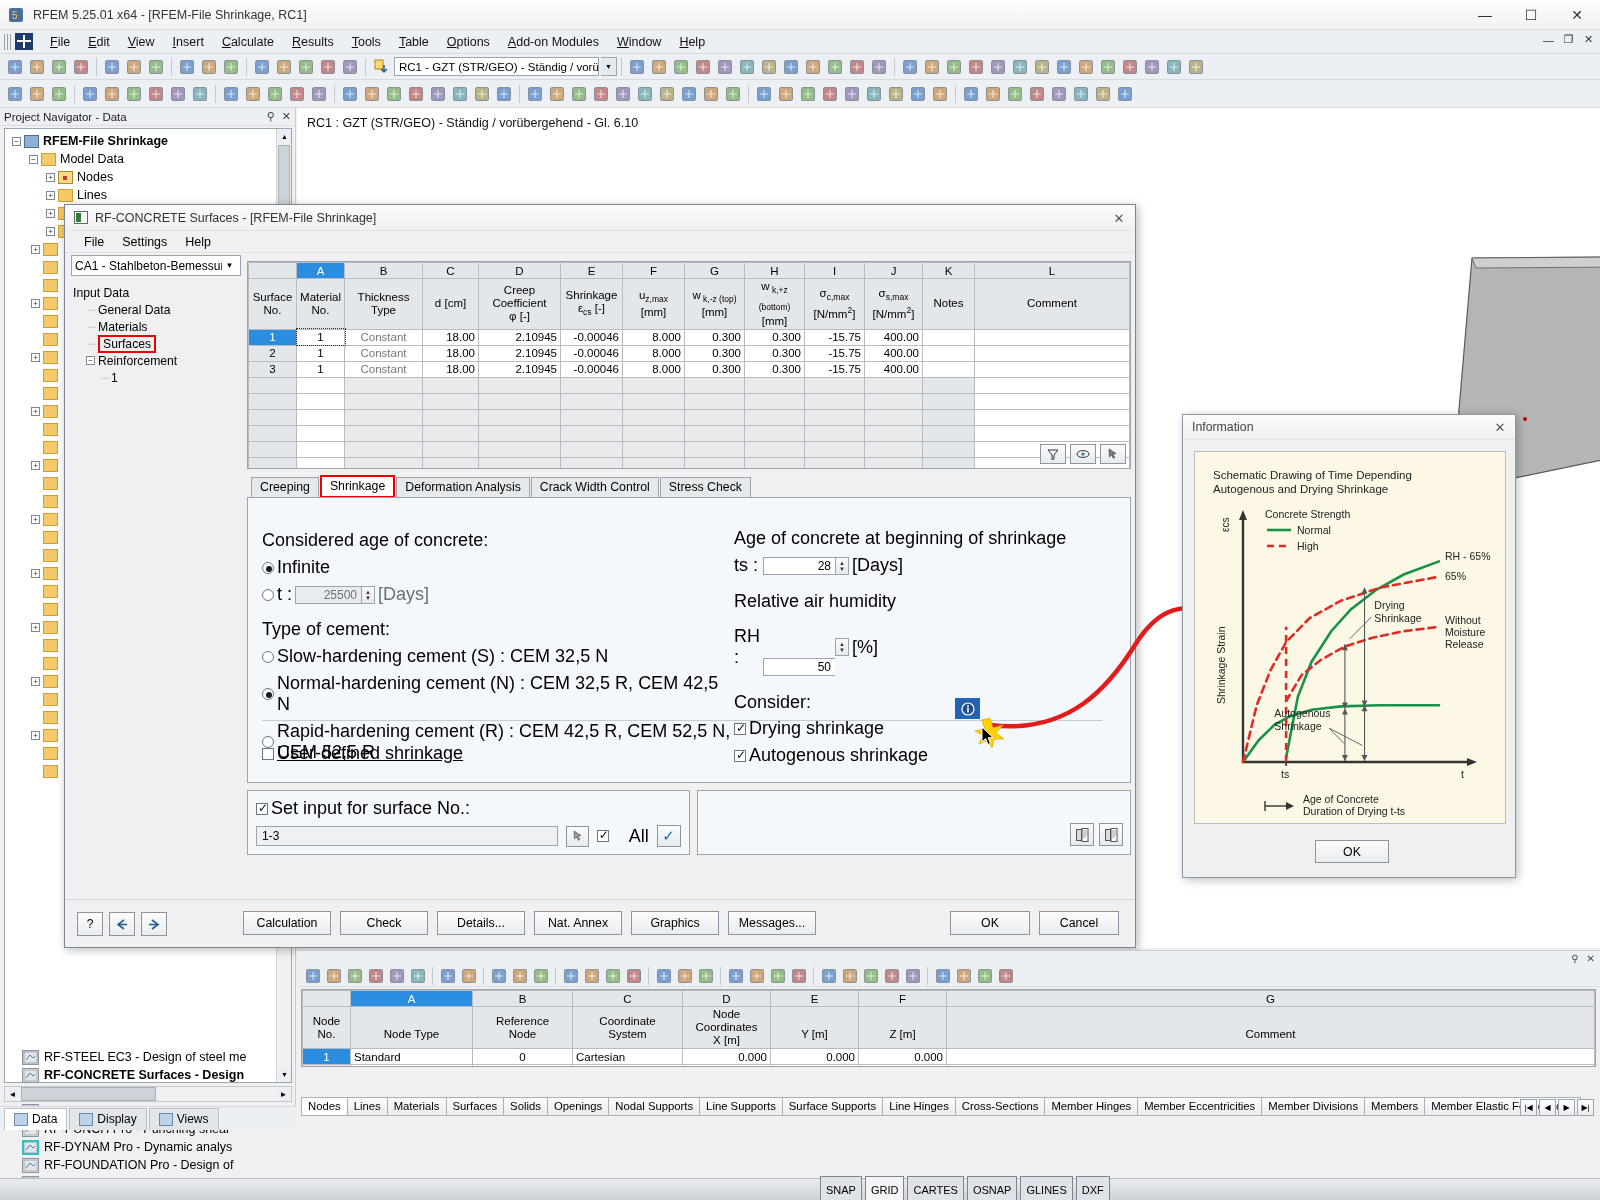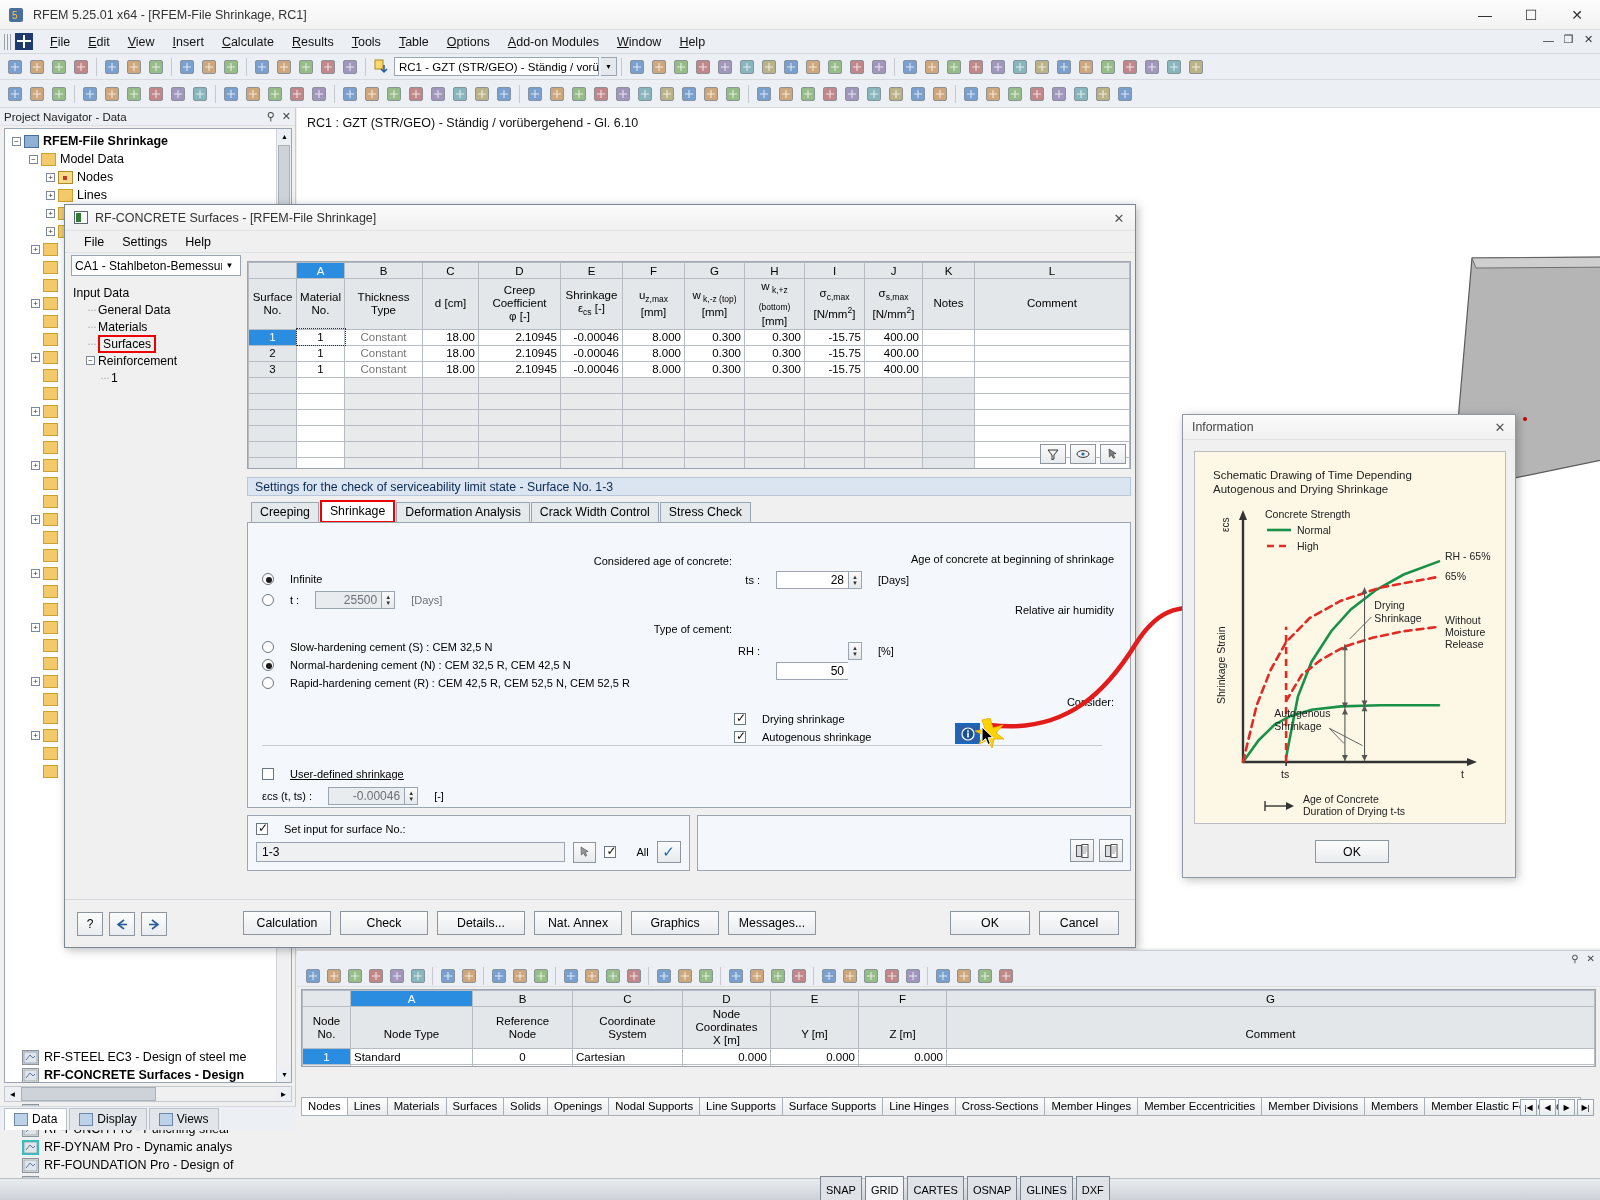--- a/index.html
+++ b/index.html
@@ -145,27 +145,27 @@
      display:flex;align-items:center;justify-content:center;font-size:11px;}
   
   #setwrap{ margin-top:8px; }
   #setlabel{ height:19px;background:#dbe5f1;border:1px solid #b9c7d8;display:flex;align-items:center;padding-left:7px;font-size:12.3px;color:#0a2a52;}
   #tabs{ margin-top:6px;display:flex;align-items:flex-end;height:20px;padding-left:4px;}
   .tab{ padding:2px 8px 3px;font-size:12.3px;border:1px solid #9aa5b1;border-bottom:none;background:#e6e9ec;margin-right:1px;}
   .tab.active{ background:#fff;position:relative;top:1px;}
   .tab.hl{ border:2px solid #e00; background:#fff;}
   #tabpane{ border:1px solid #9aa5b1;background:#f4f7fb;height:286px;position:relative;padding:6px;}
   .grouphdr{ height:18px;background:#dbe5f1;border:1px solid #c2cfdd;display:flex;align-items:center;padding-left:6px;font-size:12.2px;color:#0a2a52;}
-  .lbl{ font-size:11px;text-align:right; }
+  .lbl{ font-size:18px; }
   .radio{ width:12px;height:12px;border:1px solid #6b7780;border-radius:50%;background:#fff;display:inline-block;position:relative;flex:none;}
   .radio.on:after{content:"";position:absolute;left:3px;top:3px;width:6px;height:6px;border-radius:50%;background:#1b1b1b;}
   .chk{ width:12px;height:12px;border:1px solid #6b7780;background:#fff;display:inline-block;position:relative;flex:none;}
   .chk.on:after{content:"";position:absolute;left:1px;top:-2px;font-size:12px;color:#111;line-height:12px;}
   .chk.on:after{content:"✓";}
-  .row{ display:flex;align-items:center;gap:16px; }
+  .row{ display:flex;align-items:center;gap:3px; }
   .spin{ display:flex;align-items:center; }
   .spin input{ height:18px;border:1px solid #9aa5b1;border-right:none;background:#fff;text-align:right;
      font-family:"Liberation Sans",sans-serif;font-size:12px;padding:0 4px;}
   .spin.dis input{ background:#e9ecef;color:#6b7178;}
   .spinb{ width:14px;height:18px;border:1px solid #9aa5b1;background:linear-gradient(#fafafa,#e6e9ec);
      display:flex;flex-direction:column;align-items:center;justify-content:center;font-size:6px;line-height:6px;color:#333;}
   .divline{ height:1px;background:#c6ccd2;margin:6px 0; }
   
   #setinput{ margin-top:7px;display:flex;gap:7px; }
   .panelA{ flex:1.02;border:1px solid #9aa5b1;background:#f4f7fb;padding:7px 8px; }
@@ -1189,21 +1189,20 @@
         </div>
         <div class="sqbtn">
           <svg width="12" height="12" viewBox="0 0 12 12">
               <path d="M2 1l7 4.5-3 .7 1.8 3.3-1.4.8L4.6 7l-2.2 2z" fill="#7c7c7c" stroke="#333" stroke-width=".6"></path>
             </svg>
         </div>
       </div>
     </div>
 
     <div id="setwrap">
-      <div id="setlabel">Settings for the check of serviceability limit state - Surface No. 1-3</div>
       <div id="tabs">
           <div class="tab">Creeping</div>
           <div class="tab active hl">Shrinkage</div>
           <div class="tab">Deformation Analysis</div>
           <div class="tab">Crack Width Control</div>
           <div class="tab">Stress Check</div>
         </div>
       <div id="tabpane">
 
         <div style="position:absolute;left:14px;top:32px;width:470px;">
@@ -1286,31 +1285,20 @@
               <rect x="6.2" y="5.5" width="1.6" height="5" fill="#fff"></rect>
               <rect x="6.2" y="3.2" width="1.6" height="1.6" fill="#fff"></rect>
             </svg>
         </div>
 
         <div style="position:absolute;left:14px;top:216px;width:840px;">
           <div class="divline"></div>
           <div class="row" style="margin-top:22px;text-decoration:underline;">
             <span class="chk"></span>
             <span class="lbl">User-defined shrinkage</span>
-          </div>
-          <div class="row" style="margin-top:7px;">
-            <span class="lbl">εcs (t, ts) :</span>
-            <span class="spin dis">
-              <input type="text" style="width: 76px;" disabled="" value="-0.00046">
-              <span class="spinb">
-                  <span>▲</span>
-                  <span>▼</span>
-                </span>
-            </span>
-            <span class="lbl">[-]</span>
           </div>
         </div>
       </div>
     </div>
 
     <div id="setinput">
       <div class="panelA">
         <div class="row">
           <span class="chk on"></span>
           <span class="lbl">Set input for surface No.:</span>

